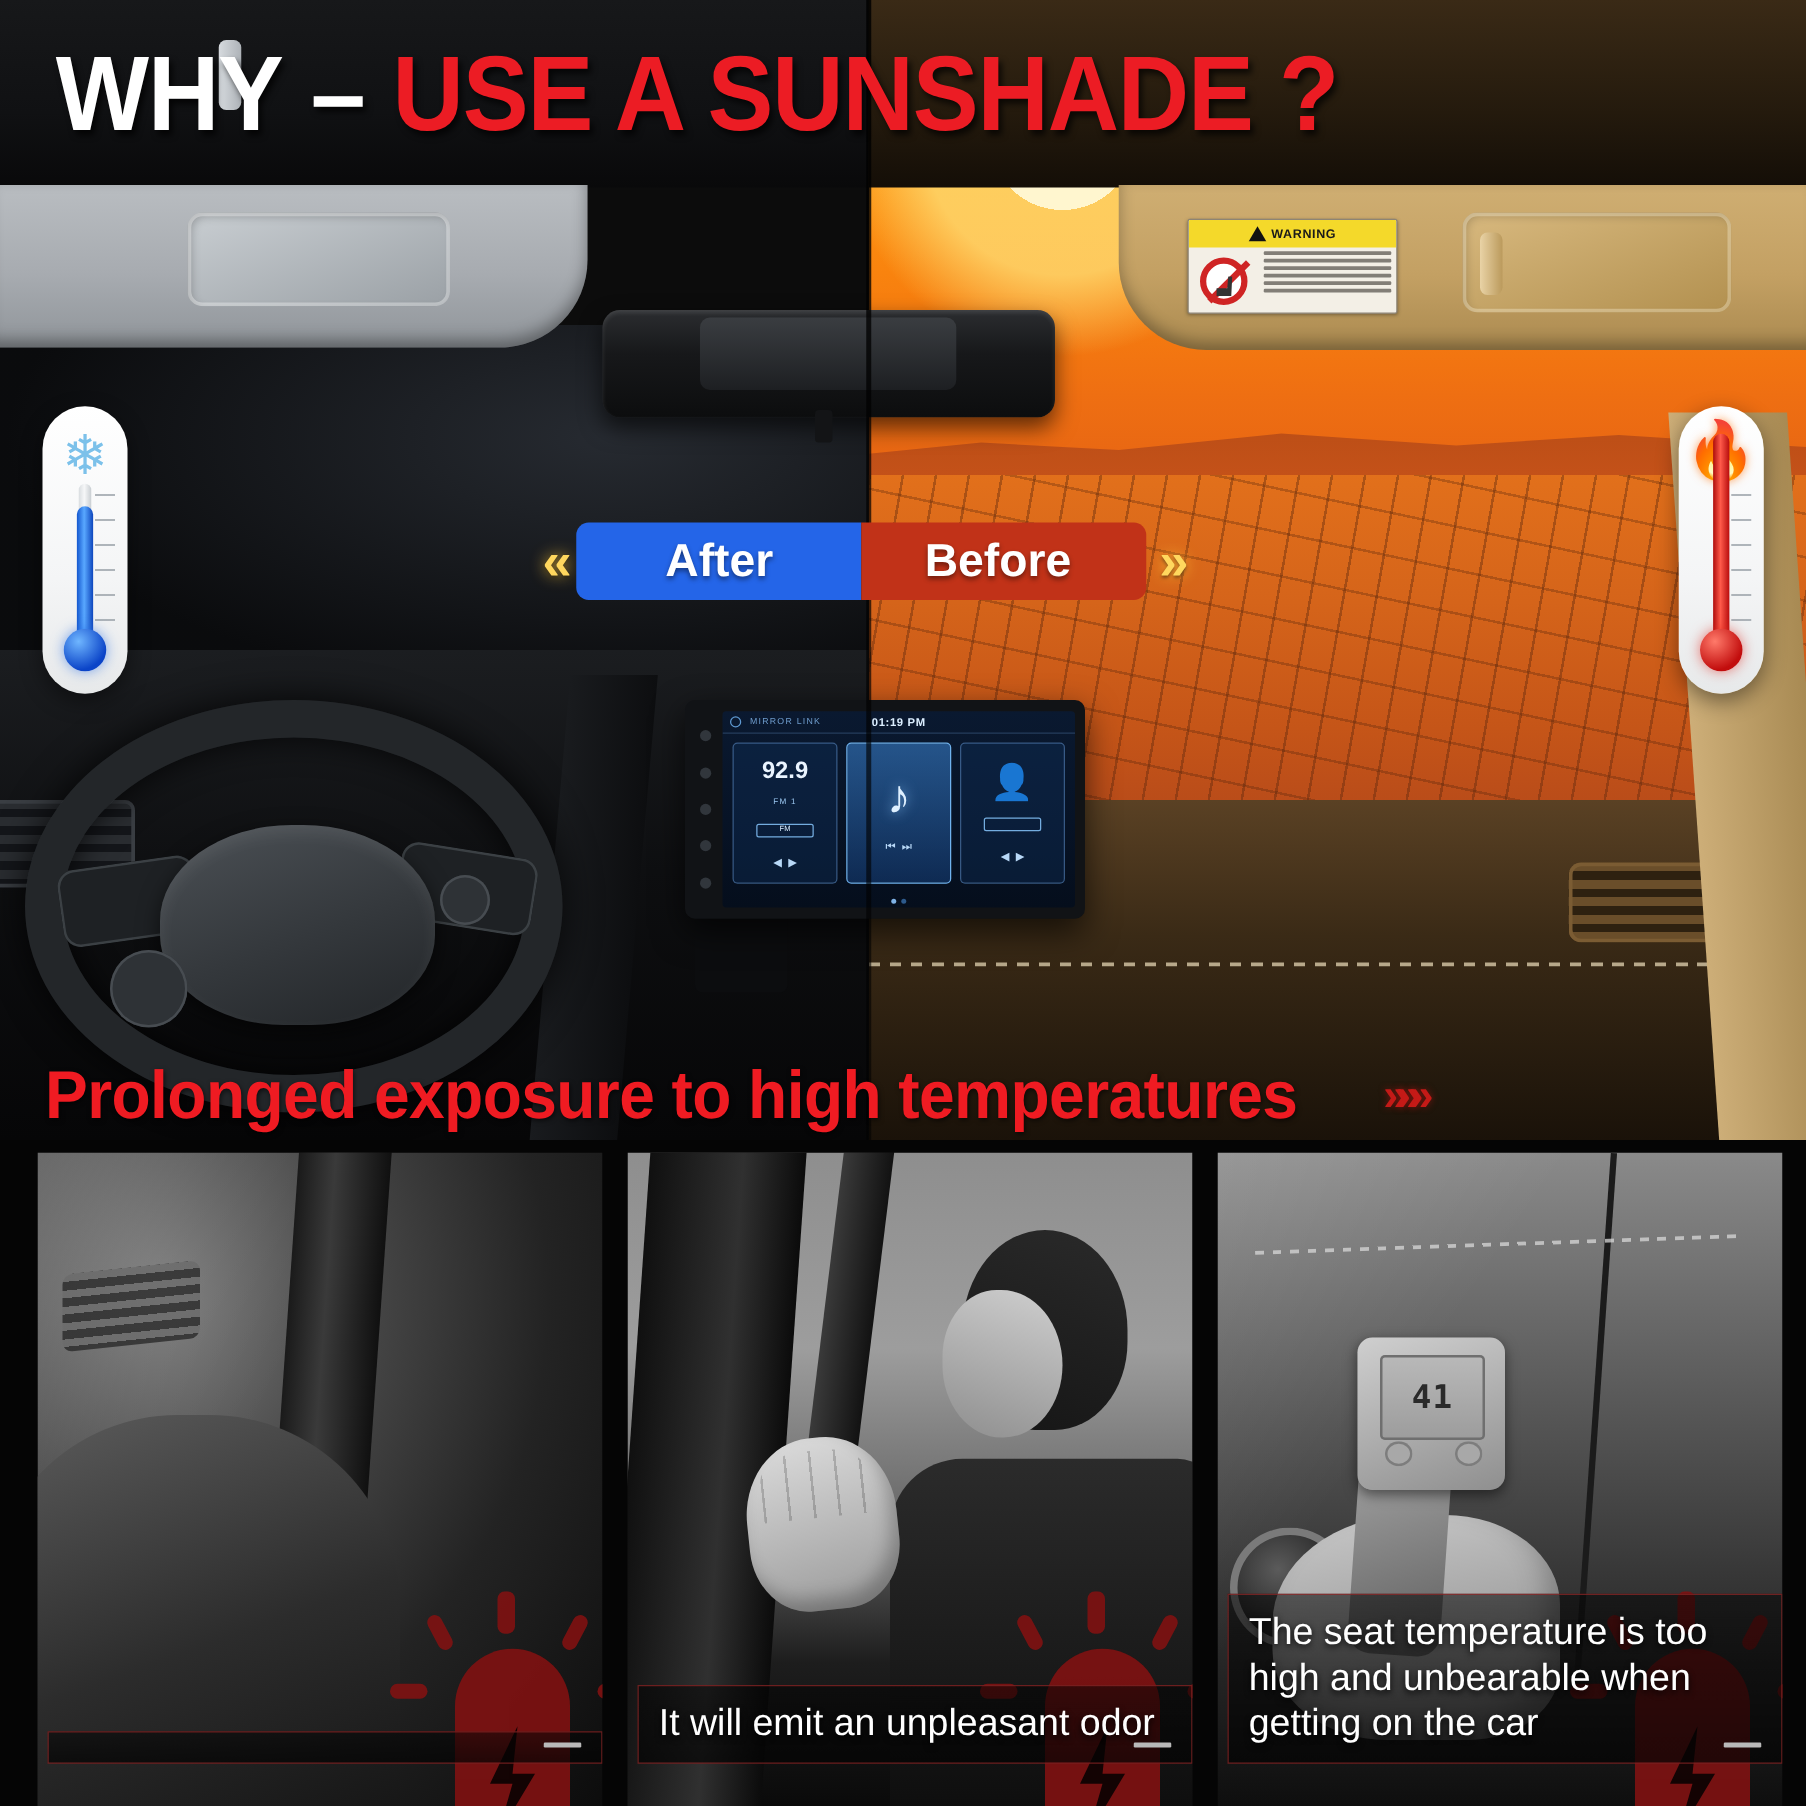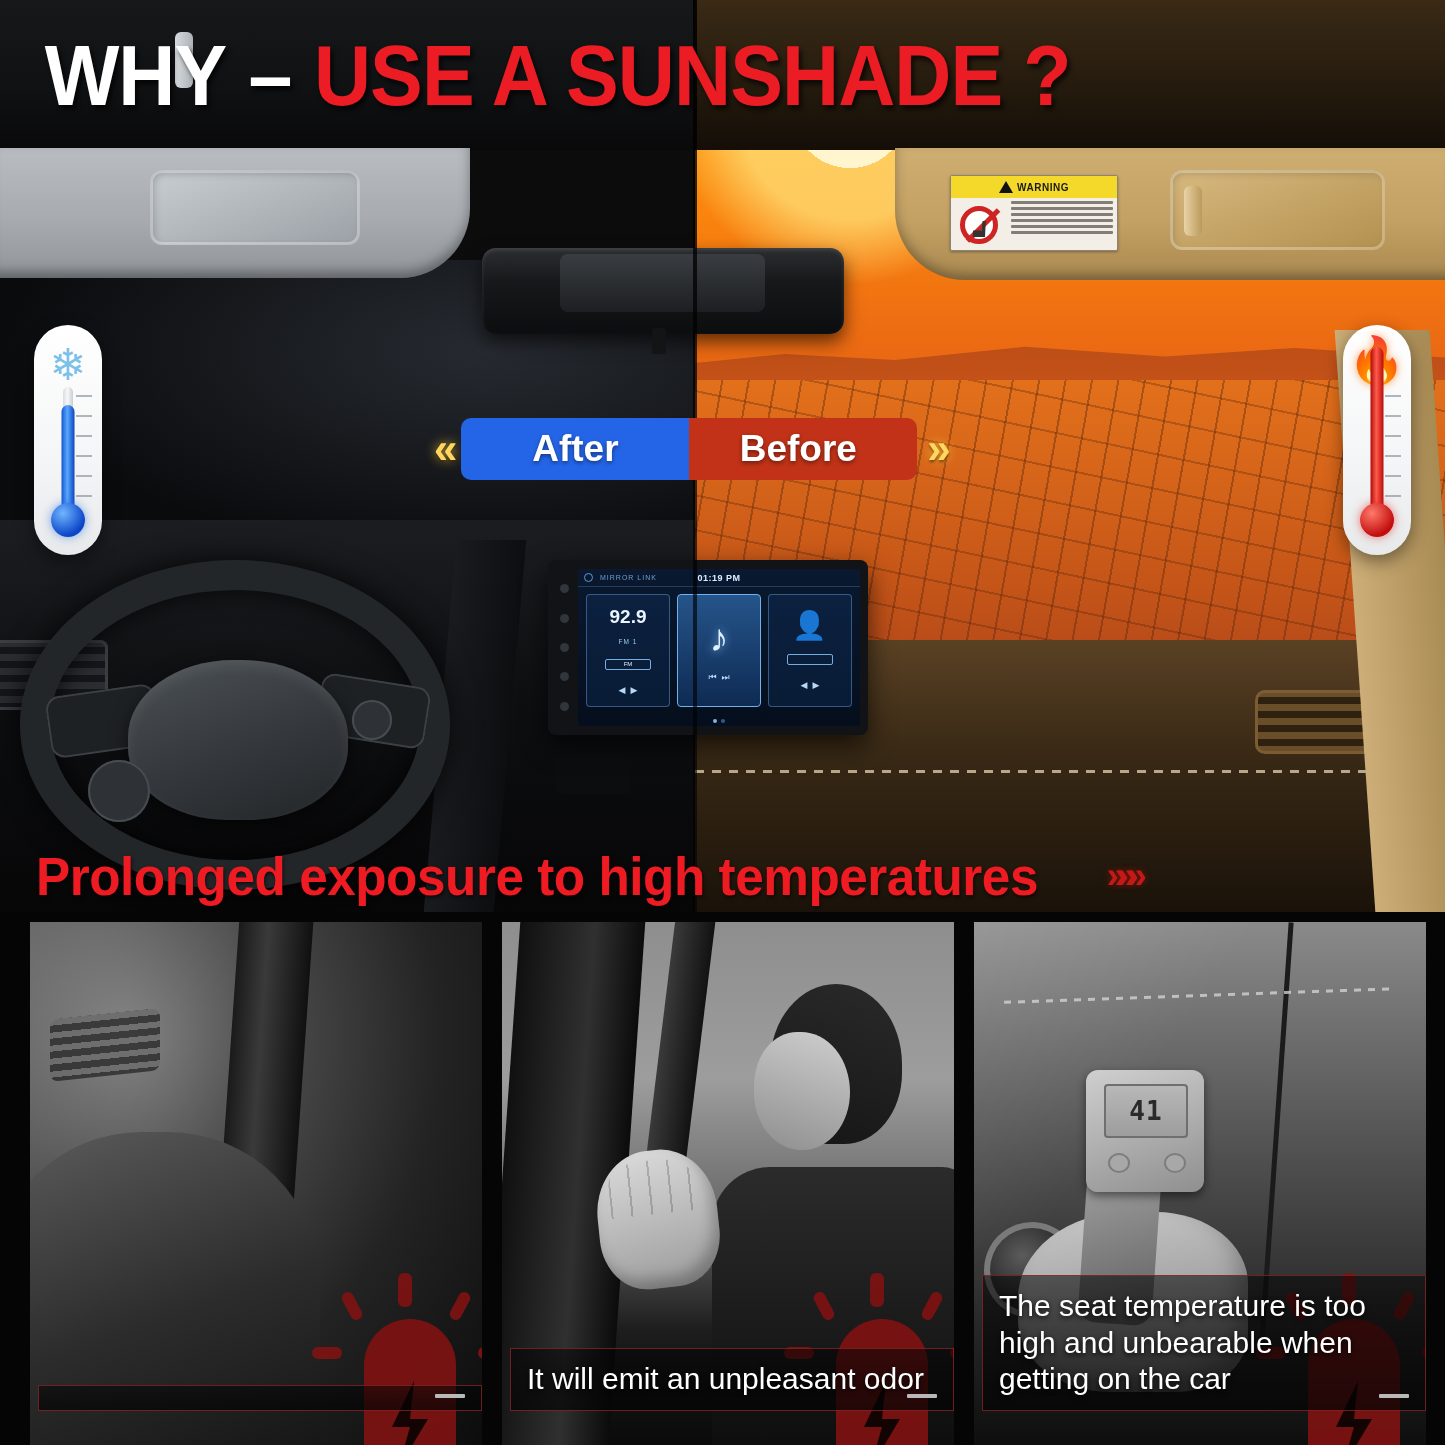--- a/index.html
+++ b/index.html
@@ -422,21 +422,21 @@
   }
   .p3seam{
     position:absolute;left:300px;top:0;width:5px;height:420px;background:#1b1b1b;transform:rotate(4deg);
   }
   .irgun{
     position:absolute;left:112px;top:148px;width:118px;height:122px;border-radius:12px;
     background:linear-gradient(160deg,#cfcfcf,#8f8f8f);
     box-shadow:0 4px 10px rgba(0,0,0,.5);
   }
   .irgun .lcd{
-    position:absolute;left:18px;top:14px;width:84px;height:54px;border-radius:4px;
+    position:absolute;left:18px;top:14px;width:84px;height:68px;border-radius:4px;
     background:linear-gradient(180deg,#b9b9b9,#9c9c9c);
     box-shadow:inset 0 0 0 2px #6f6f6f;
     display:flex;align-items:center;justify-content:center;
   }
   .irgun .reading{
     font-family:"DejaVu Sans Mono", monospace;
     font-size:26px;font-weight:700;color:#2a2a2a;letter-spacing:1px;line-height:1;
   }
   .irgun .btns{
     position:absolute;left:22px;top:76px;width:78px;height:34px;

